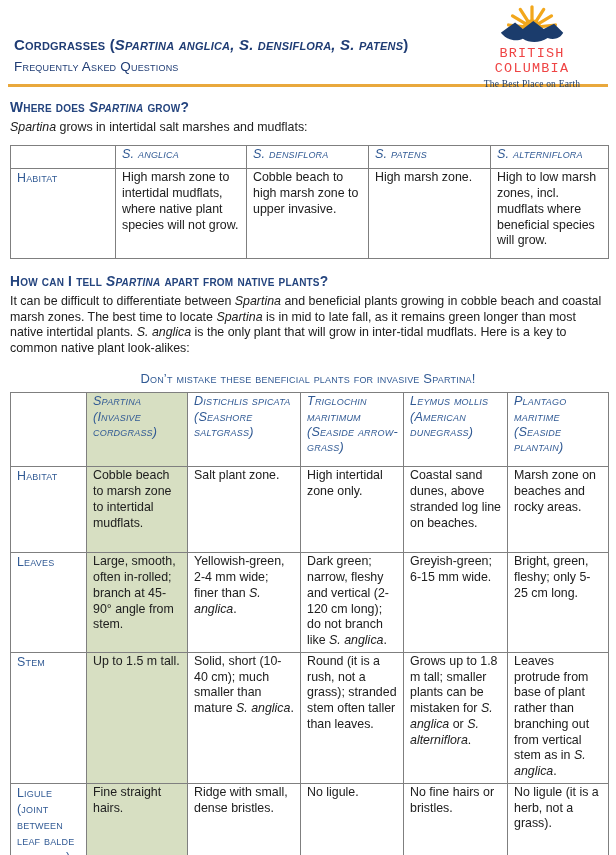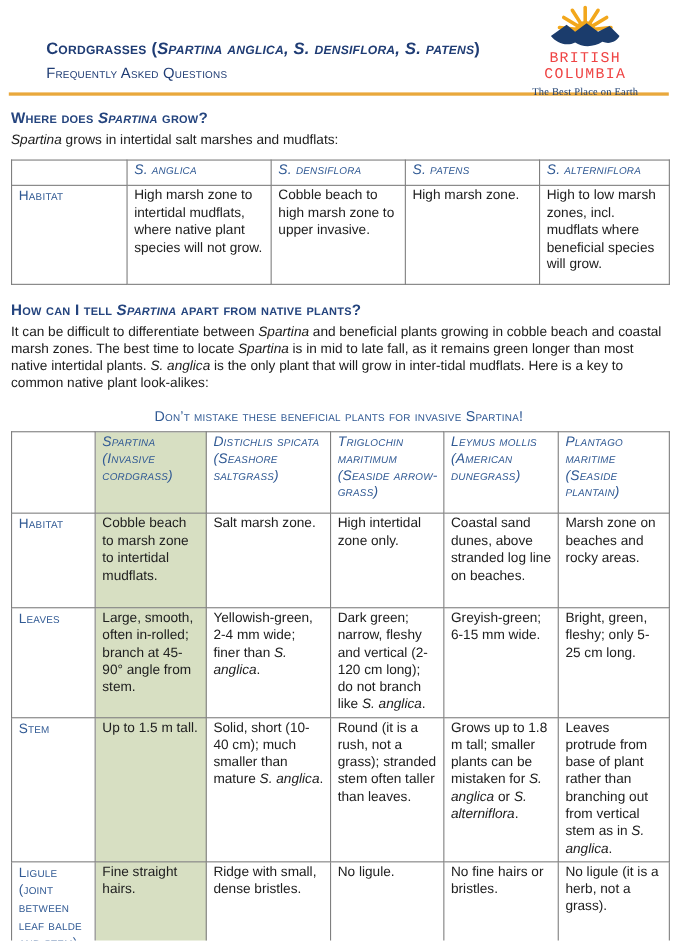--- a/index.html
+++ b/index.html
@@ -15,21 +15,21 @@
   html,body{margin:0;padding:0;}
   body{
     width:616px;height:855px;background:#ffffff;
     font-family:"Liberation Sans","DejaVu Sans",sans-serif;
     color:var(--ink);font-size:12.4px;line-height:1.27;
     overflow:hidden;
   }
   .page{position:relative;width:616px;height:855px;padding:0 8px;}
 
   
-  .header{position:relative;height:84px;margin-left:28px;}
+  .header{position:relative;height:84px;}
   .titleblock{position:absolute;left:6px;top:36px;width:460px;}
   .doc-title{
     font-variant:small-caps;font-weight:bold;color:var(--navy);
     font-size:15px;line-height:1.25;letter-spacing:.2px;
   }
   .doc-subtitle{
     font-variant:small-caps;color:var(--navy);
     font-size:13.5px;margin-top:3px;letter-spacing:.2px;
   }
   .logo{position:absolute;right:14px;top:4px;width:124px;text-align:center;}
@@ -167,21 +167,21 @@
       <th class="colhead"></th>
       <th class="colhead green"><em>Spartina</em> (Invasive cordgrass)</th>
       <th class="colhead"><em>Distichlis spicata</em> (Seashore saltgrass)</th>
       <th class="colhead"><em>Triglochin maritimum</em> (Seaside arrow-grass)</th>
       <th class="colhead"><em>Leymus mollis</em> (American dunegrass)</th>
       <th class="colhead"><em>Plantago maritime</em> (Seaside plantain)</th>
     </tr>
     <tr class="r-habitat">
       <td class="rowlabel">Habitat</td>
       <td class="green">Cobble beach to marsh zone to intertidal mudflats.</td>
-      <td>Salt marsh zone.</td>
+      <td>Salt plant zone.</td>
       <td>High intertidal zone only.</td>
       <td>Coastal sand dunes, above stranded log line on beaches.</td>
       <td>Marsh zone on beaches and rocky areas.</td>
     </tr>
     <tr class="r-leaves">
       <td class="rowlabel">Leaves</td>
       <td class="green">Large, smooth, often in-rolled; branch at 45-90° angle from stem.</td>
       <td>Yellowish-green, 2-4 mm wide; finer than <em>S. anglica</em>.</td>
       <td>Dark green; narrow, fleshy and vertical (2-120 cm long); do not branch like <em>S. anglica</em>.</td>
       <td>Greyish-green; 6-15 mm wide.</td>

